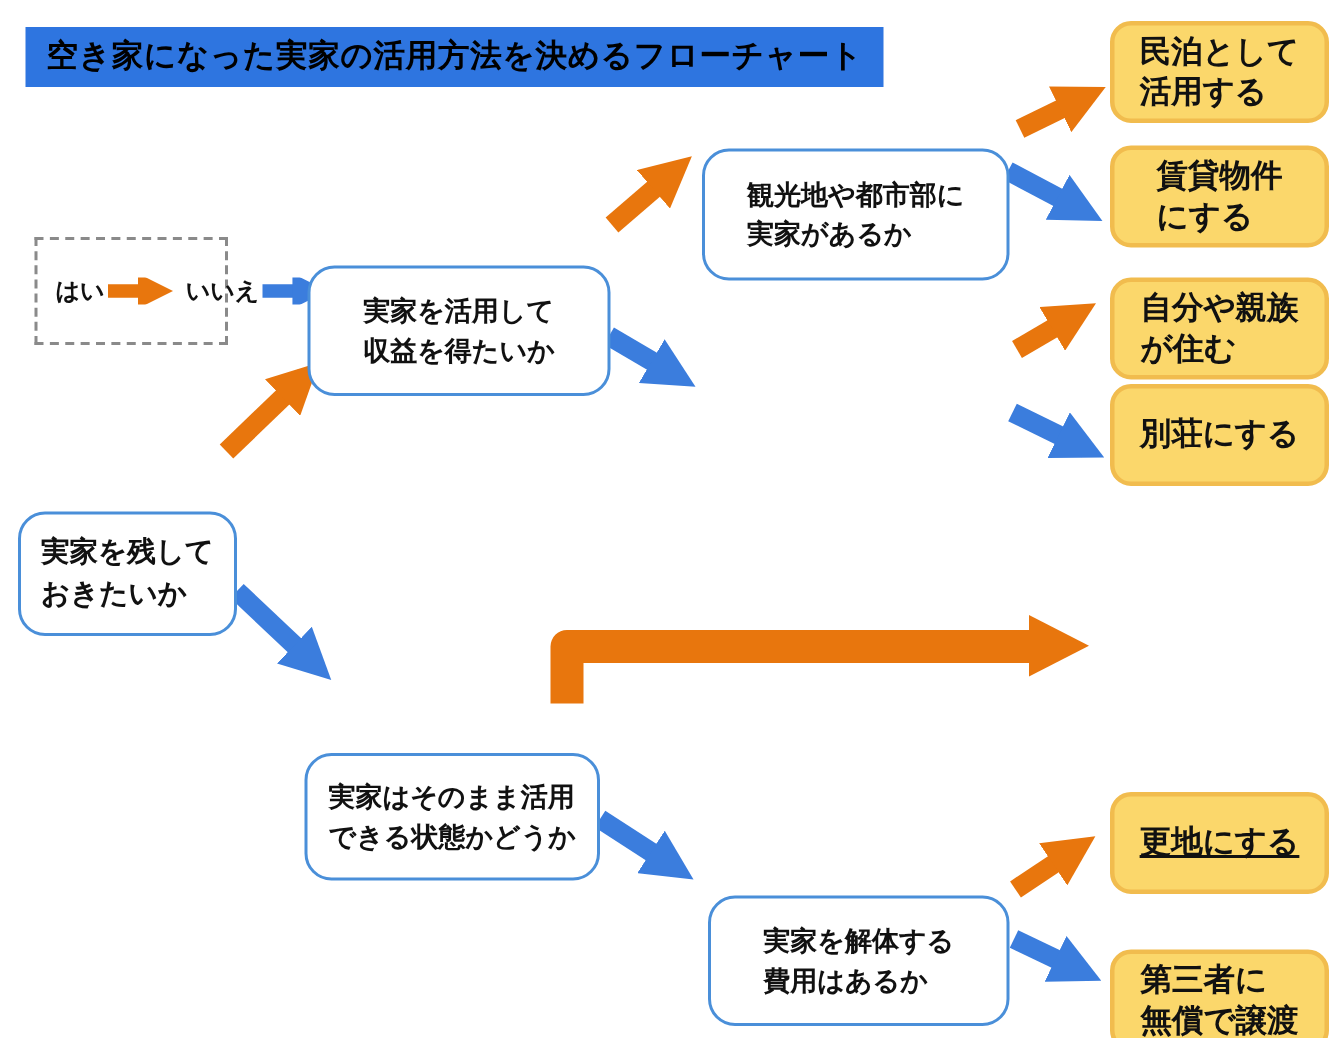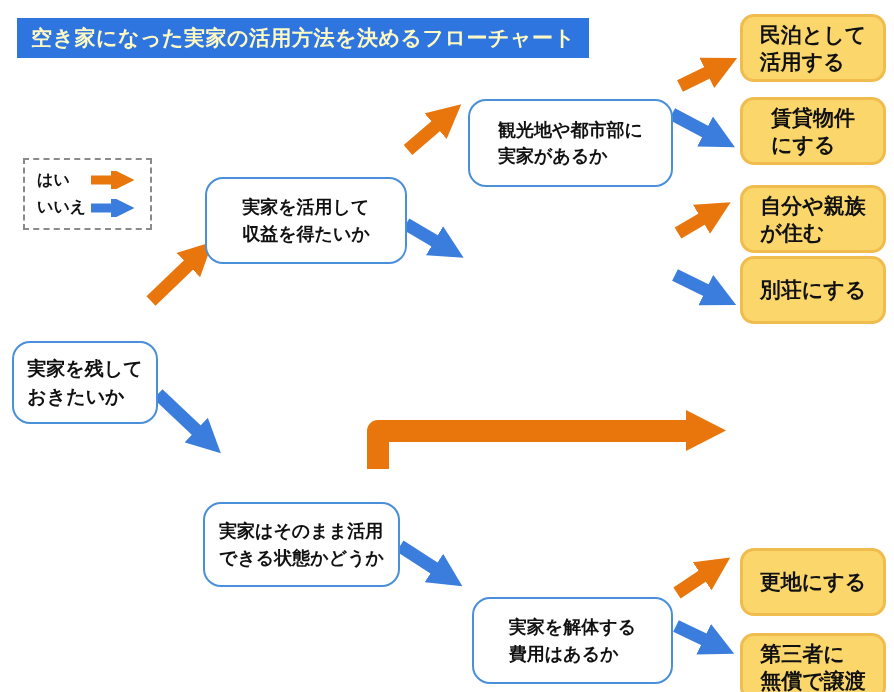--- a/index.html
+++ b/index.html
@@ -2,27 +2,27 @@
 <html lang="ja"><head>
 <meta charset="utf-8">
 <style>
   html, body { margin:0; padding:0; background:#ffffff; }
   .stage {
     position:relative; width:894px; height:692px; background:#ffffff;
     font-family:"Liberation Sans","DejaVu Sans",sans-serif; overflow:hidden;
   }
   .title-banner {
     position:absolute; left:17px; top:18px; height:40px; line-height:40px;
-    padding:0 14px; background:#2E75E0; color:#fef9c3;
+    padding:0 14px; background:#2E75E0; color:#000000;
     font-size:21px; font-weight:bold; letter-spacing:0.5px; white-space:nowrap;
   }
   .legend {
     position:absolute; left:23px; top:158px; width:129px; height:72px;
     box-sizing:border-box; border:2px dashed #8a8a8a; background:#ffffff;
-    display:flex; flex-direction:column; justify-content:space-evenly;
+    display:flex; flex-direction:row; justify-content:space-evenly;
     padding:3px 7px 3px 12px;
   }
   .legend-row { display:flex; align-items:center; justify-content:space-between; }
   .legend-label { font-size:16px; font-weight:bold; color:#111111; white-space:nowrap; }
   .legend-arrow { flex:0 0 auto; }
 
   .node {
     position:absolute; box-sizing:border-box; background:#ffffff;
     border:2.5px solid #4A8FD9; border-radius:18px;
     display:flex; align-items:center; justify-content:center; text-align:left;
@@ -42,21 +42,21 @@
     background:#FBD76B; border:3px solid #F1BC4E; border-radius:14px;
     display:flex; align-items:center; justify-content:center; text-align:left;
     font-size:21px; font-weight:bold; color:#111111; line-height:1.3;
     white-space:pre-line;
   }
   .o-minpaku { top:14px;  }
   .o-rental  { top:97px;  }
   .o-live    { top:185px; }
   .o-villa   { top:256px; }
   .o-sell    { top:402px; }
-  .o-lot     { top:548px; }
+  .o-lot     { top:528px;text-decoration:underline; }
   .o-donate  { top:633px; }
 
   .arrows { position:absolute; left:0; top:0; pointer-events:none; }
 </style>
 </head>
 <body>
 
 <div class="stage">
 
   <svg class="arrows" width="894" height="692" viewBox="0 0 894 692">

